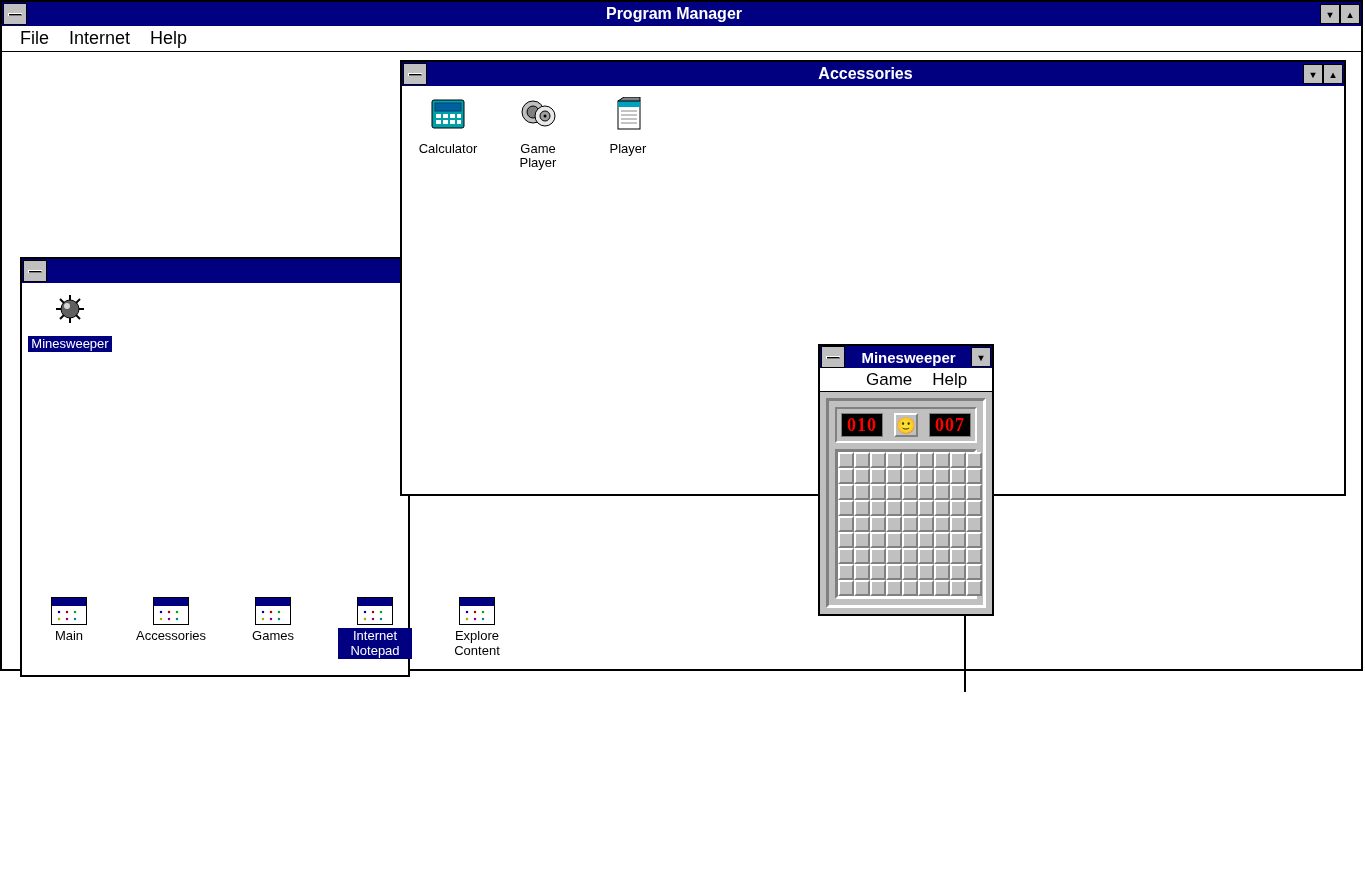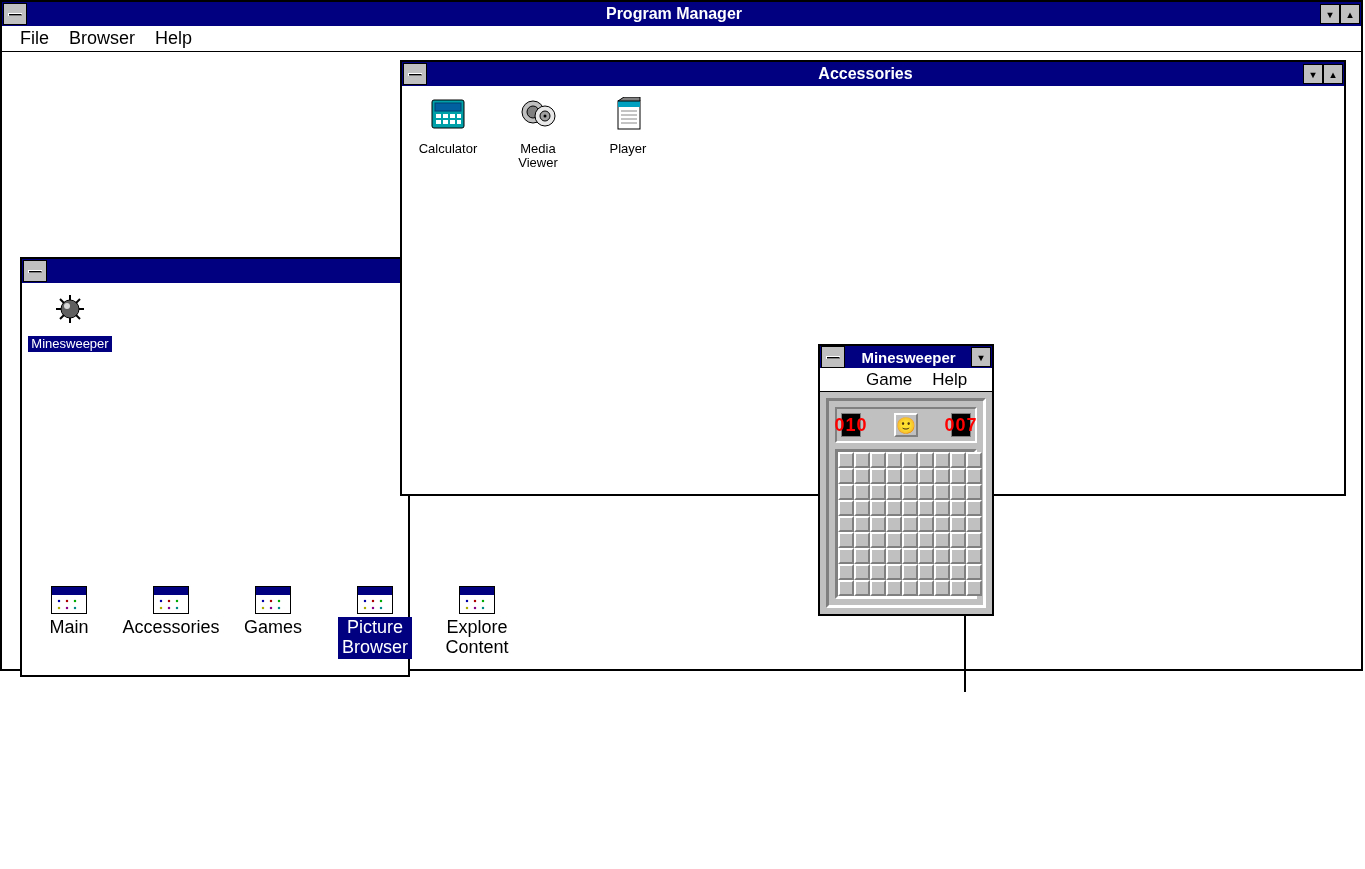--- a/index.html
+++ b/index.html
@@ -175,24 +175,24 @@
     justify-content: space-between;
     align-items: center;
     margin-bottom: 6px;
     border: 2px solid;
     border-color: #808080 #fff #fff #808080;
     padding: 4px;
   }
   .mine-counter {
     background: #000;
     color: #f00;
-    font-family: Liberation Sans, sans-serif;
+    font-family: Liberation Serif, serif;
     font-weight: bold;
     font-size: 18px;
-    width: 20px;
+    width: 42px;
     height: 24px;
     display: flex;
     align-items: center;
     justify-content: center;
     letter-spacing: 1px;
     border: 1px solid #808080;
   }
   .mine-face {
     width: 24px; height: 24px;
     background: #c0c0c0;
@@ -224,21 +224,21 @@
     bottom: 10px;
     display: flex;
     gap: 28px;
     align-items: flex-start;
   }
   .group-icon {
     display: flex;
     flex-direction: column;
     align-items: center;
     width: 74px;
-    font-size: 18px;
+    font-size: 13px;
     text-align: center;
     cursor: default;
   }
   .group-icon .gbox {
     width: 36px; height: 28px;
     border: 1px solid #000;
     background: #fff;
     margin-bottom: 3px;
     position: relative;
     box-shadow: inset 0 8px 0 #000080;
@@ -286,21 +286,21 @@
       </div>
     <div class="t-text">Program Manager</div>
     <div class="t-controls">
       <div class="t-btn">▾</div>
       <div class="t-btn">▴</div>
     </div>
   </div>
 
   <div class="menubar">
     <div class="menu-item">File</div>
-    <div class="menu-item">Browser</div>
+    <div class="menu-item">Internet</div>
     <div class="menu-item">Help</div>
   </div>
 
   <div class="client-area">
 
     <div class="vline" style="left:962px; top:444px; height:196px;"></div>
 
     <div class="child-window games-window">
       <div class="titlebar">
         <div class="sys-box">
@@ -367,21 +367,21 @@
         <div class="prog-icon">
           <div class="pic">
             <svg width="36" height="30" viewBox="0 0 36 30">
               <ellipse cx="13" cy="13" rx="11" ry="11" fill="#c0c0c0" stroke="#000"></ellipse>
               <ellipse cx="13" cy="13" rx="6" ry="6" fill="#808080" stroke="#000"></ellipse>
               <ellipse cx="25" cy="17" rx="10" ry="10" fill="#e8e8e8" stroke="#000"></ellipse>
               <ellipse cx="25" cy="17" rx="5" ry="5" fill="#a0a0a0" stroke="#000"></ellipse>
               <circle cx="25" cy="17" r="1.5" fill="#000"></circle>
             </svg>
           </div>
-          <div class="lbl">Media Viewer</div>
+          <div class="lbl">Game Player</div>
         </div>
 
         <div class="prog-icon">
           <div class="pic">
             <svg width="32" height="34" viewBox="0 0 32 34">
               <rect x="6" y="4" width="22" height="28" fill="#fff" stroke="#000"></rect>
               <rect x="6" y="4" width="22" height="6" fill="#00a0c0"></rect>
               <path d="M6 4 L12 0 L28 0 L28 4 Z" fill="#808080" stroke="#000"></path>
               <g stroke="#888" stroke-width="1">
                 <line x1="9" y1="14" x2="25" y2="14"></line>
@@ -406,21 +406,21 @@
       <div class="group-icon">
         <div class="gbox"></div>
         <div class="glbl">Accessories</div>
       </div>
       <div class="group-icon">
         <div class="gbox"></div>
         <div class="glbl">Games</div>
       </div>
       <div class="group-icon selected">
         <div class="gbox"></div>
-        <div class="glbl">Picture Browser</div>
+        <div class="glbl">Internet Notepad</div>
       </div>
       <div class="group-icon">
         <div class="gbox"></div>
         <div class="glbl">Explore Content</div>
       </div>
     </div>
 
   </div>
 </div>
 

